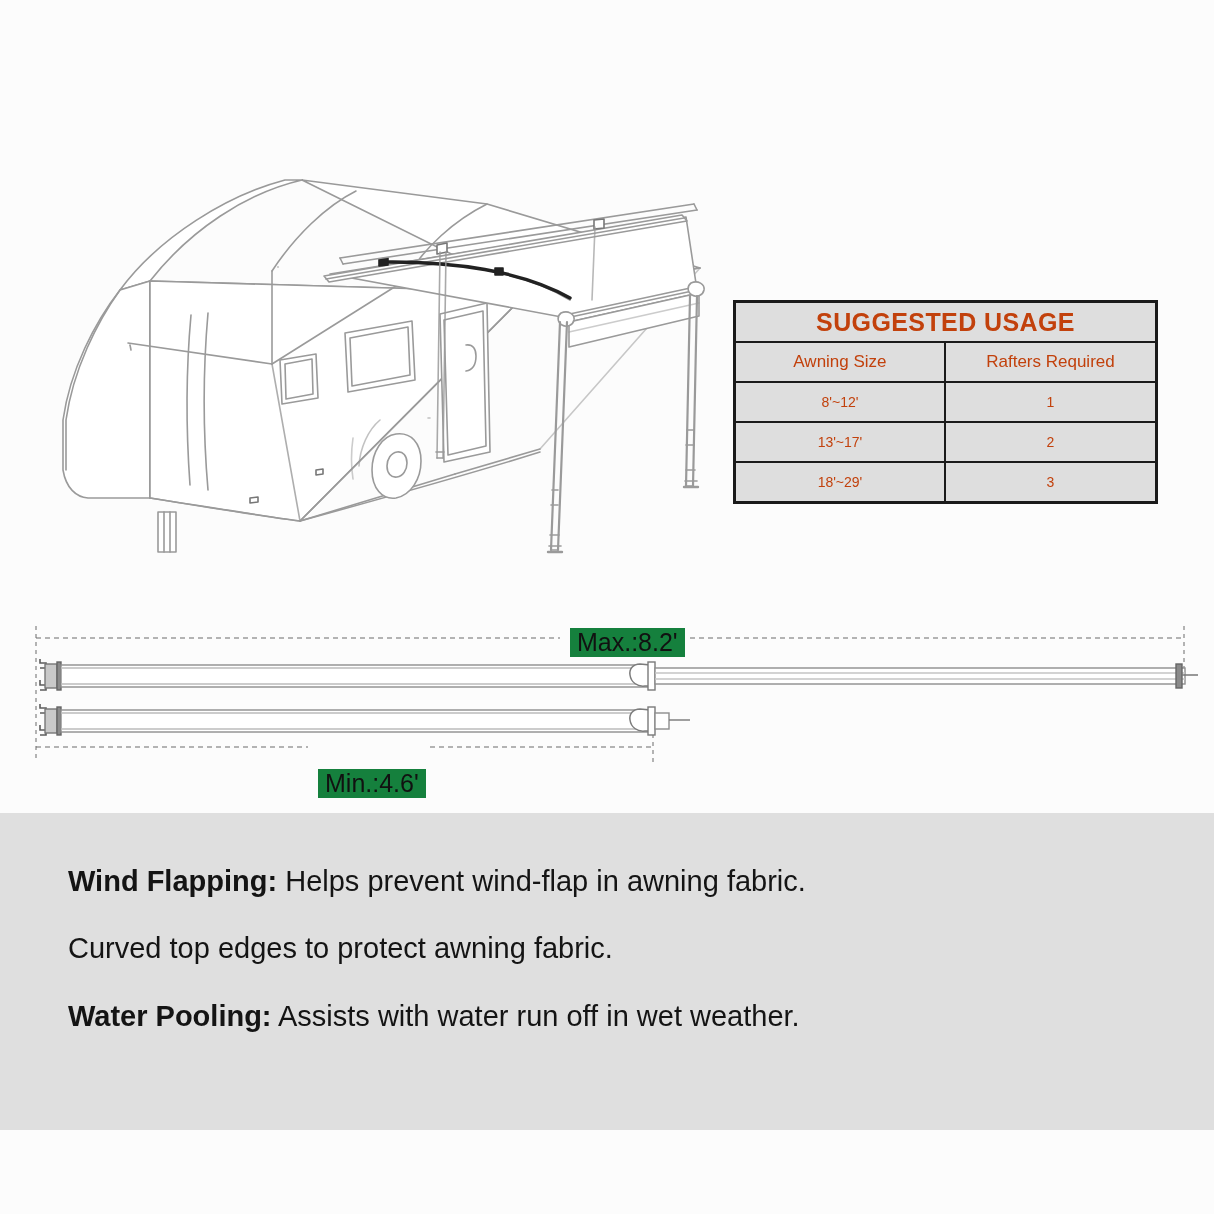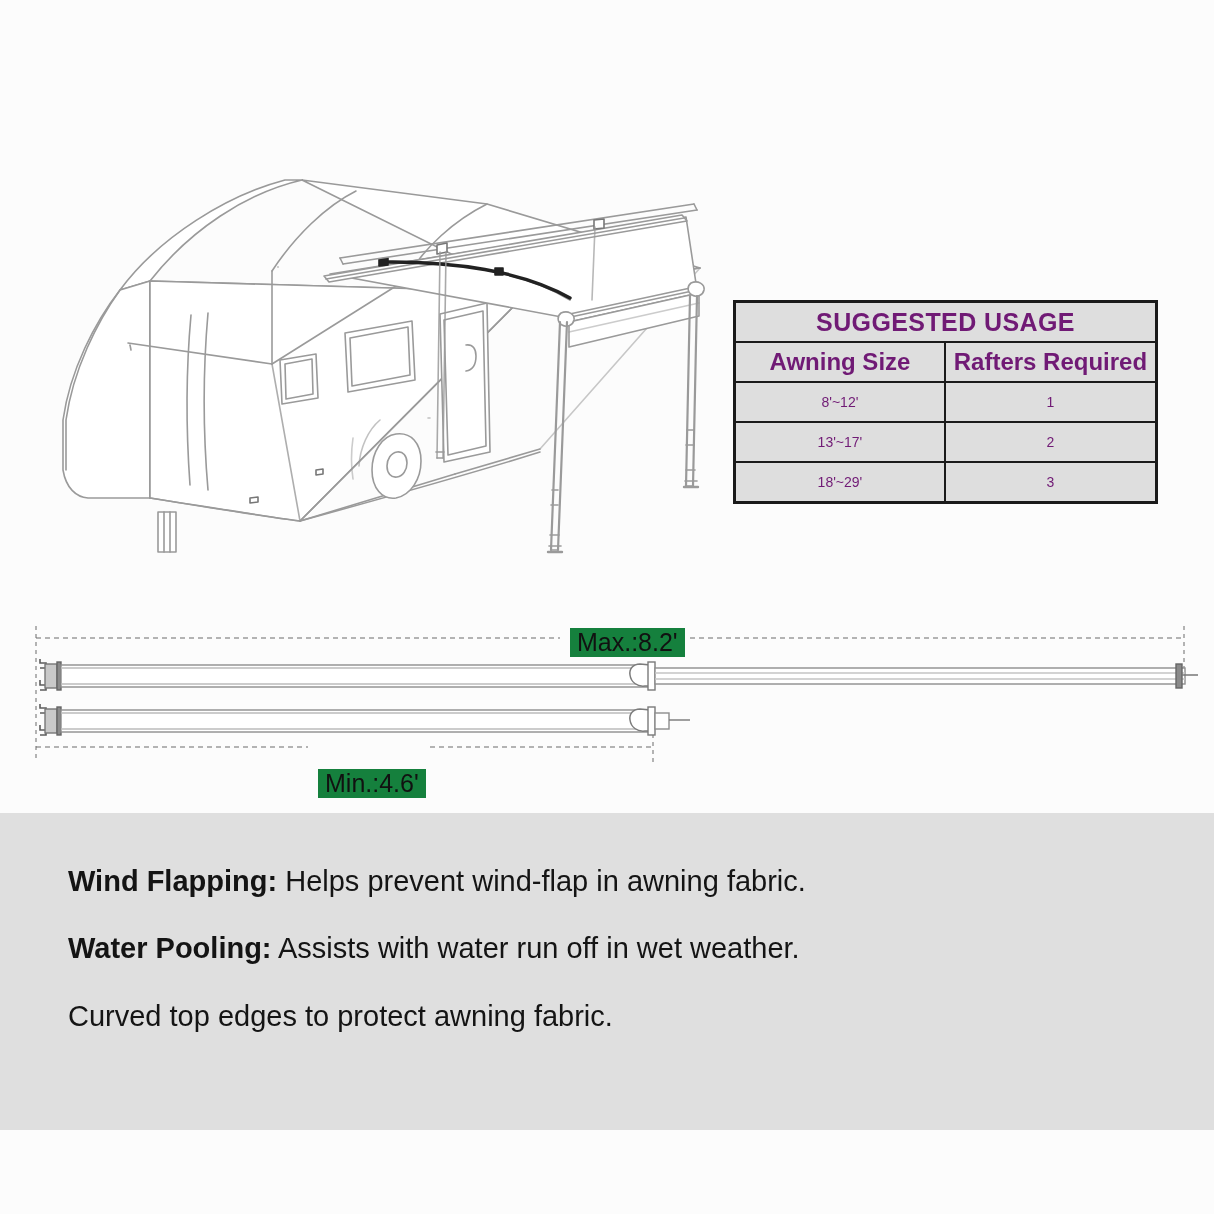--- a/index.html
+++ b/index.html
@@ -38,33 +38,33 @@
     top: 300px;
     width: 425px;
     border-collapse: collapse;
     background: #dedede;
     border: 3px solid #1a1a1a;
   }
   #usage-table td, #usage-table th {
     border: 2px solid #1a1a1a;
     background: #dedede;
     text-align: center;
-    color: #701a75;
+    color: #c2410c;
     padding: 0;
     height: 38px;
     line-height: 38px;
   }
   #usage-table .tbl-title {
     font-size: 25px;
     font-weight: bold;
     letter-spacing: 0.4px;
   }
   #usage-table .tbl-head {
-    font-size: 24px;
-    font-weight: bold;
+    font-size: 17px;
+    font-weight: normal;
   }
   #usage-table .tbl-cell {
     font-size: 14px;
     font-weight: normal;
   }
   #usage-table col.c1 { width: 212px; }
   #usage-table col.c2 { width: 213px; }
 
   
   #dimension-svg {
@@ -335,20 +335,20 @@
 
     <div class="dim-label" id="max-label">Max.:8.2'</div>
     <div class="dim-label" id="min-label">Min.:4.6'</div>
   </div>
 
   <div id="feature-panel">
     <p class="feature-line">
       <span class="f-bold">Wind Flapping:</span><span> Helps prevent wind-flap in awning fabric.</span>
     </p>
     <p class="feature-line">
+      <span class="f-bold"></span><span>Curved top edges to protect awning fabric.</span>
+    </p>
+    <p class="feature-line">
       <span class="f-bold">Water Pooling:</span><span> Assists with water run off in wet weather.</span>
     </p>
-    <p class="feature-line">
-      <span class="f-bold"></span><span>Curved top edges to protect awning fabric.</span>
-    </p>
   </div>
 
 </div>
 
 </body></html>

